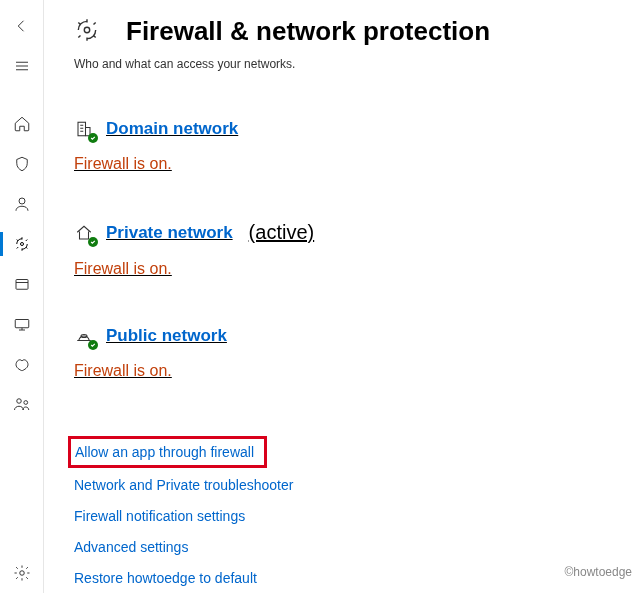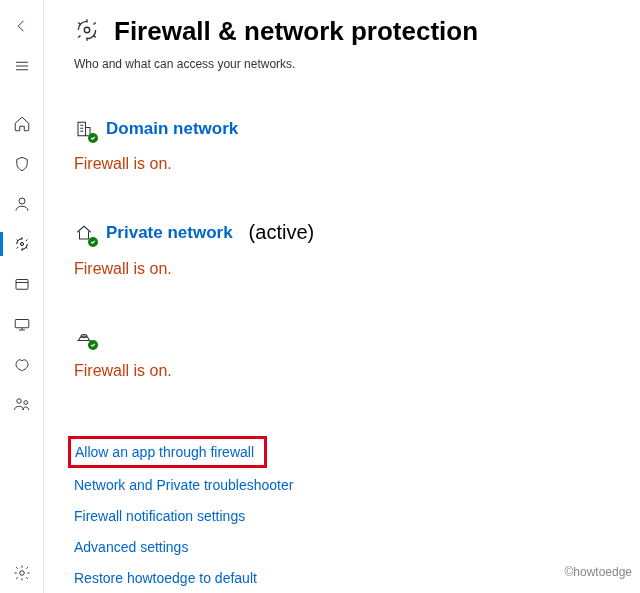--- a/index.html
+++ b/index.html
@@ -47,35 +47,36 @@
   .nav-btn.active svg { stroke: #000; }
   .main {
     position: absolute;
     left: 74px;
     top: 16px;
     right: 10px;
   }
   .title-row {
     display: flex;
     align-items: center;
-    gap: 14px;
+    gap: 26px;
   }
   .title-icon svg { width: 26px; height: 26px; fill: none; stroke: #333; stroke-width: 1.3; }
   .page-title {
     font-size: 26px;
     font-weight: 600;
     color: #000;
   }
   .subtitle {
     margin-top: 10px;
     font-size: 12px;
     color: #333;
   }
   .section {
     margin-top: 48px;
+    text-decoration: underline;
   }
   .section-head {
     display: flex;
     align-items: center;
     gap: 12px;
   }
   .section-icon {
     width: 20px; height: 20px;
     position: relative;
     display: inline-flex;
@@ -262,20 +263,21 @@
         <svg viewBox="0 0 24 24">
             <path d="M3 18h18M5 18c2-8 12-8 14 0M8 14c-1 0-2 1-2 2"></path>
             <ellipse cx="12" cy="12" rx="4" ry="2"></ellipse>
           </svg>
         <span class="badge-check">
             <svg viewBox="0 0 10 10">
               <path d="M2 5l2 2 4-4"></path>
             </svg>
           </span>
       </span>
+      <span class="section-link">Public network</span>
     </div>
     <p class="section-status">Firewall is on.</p>
   </div>
 
   <div class="links-block">
     <div class="highlight">
       <span class="link-item" style="margin-bottom:0">Allow an app through firewall</span>
     </div><br>
     <span class="link-item">Network and Private troubleshooter</span><br>
     <span class="link-item">Firewall notification settings</span><br>

